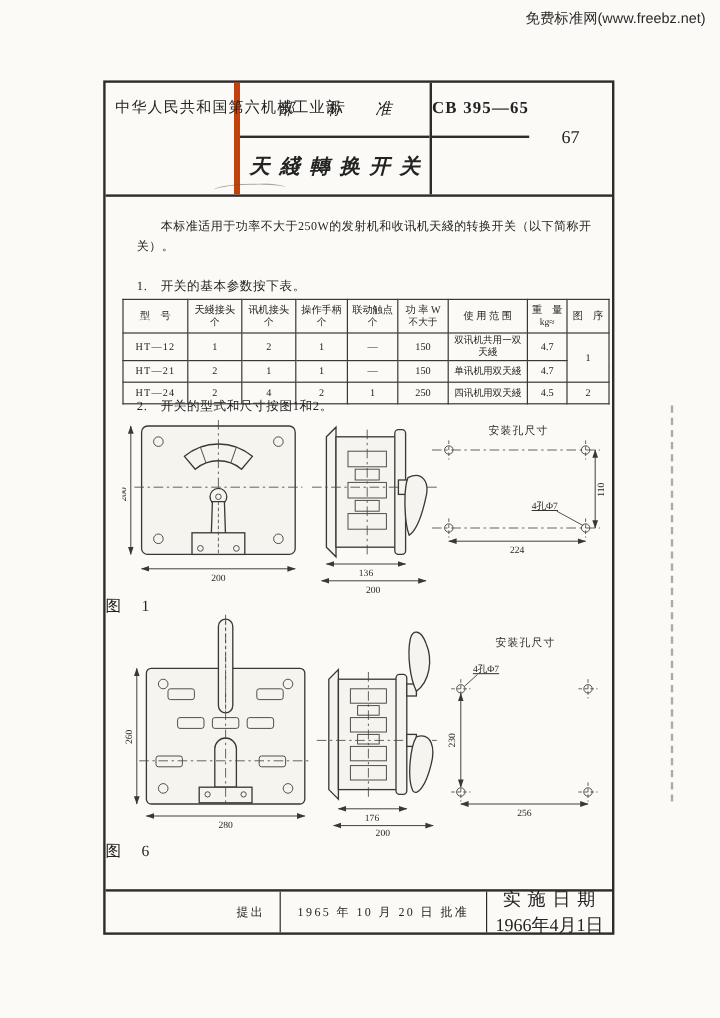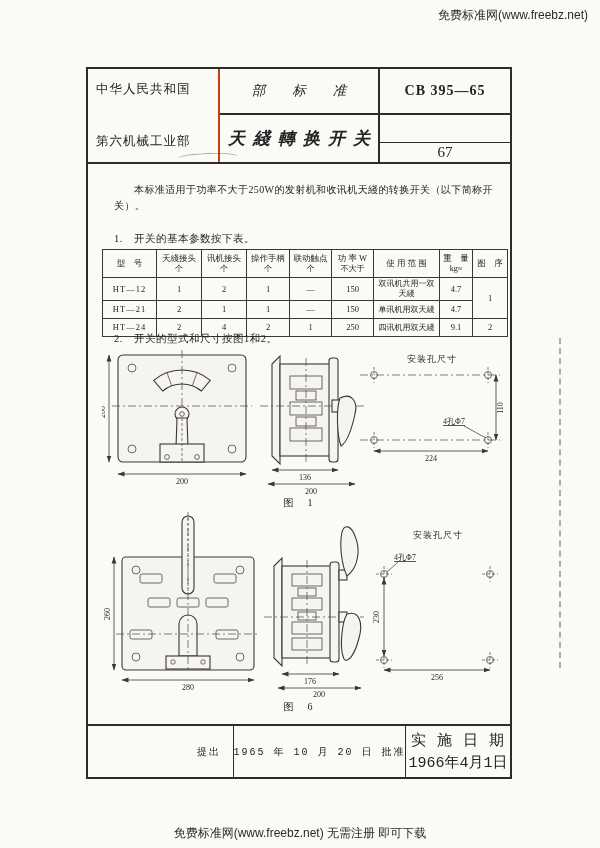--- a/index.html
+++ b/index.html
@@ -4,59 +4,59 @@
 <style>
   html,body{margin:0;padding:0;}
   .page{position:relative;width:600px;height:848px;background:#fbfaf7;overflow:hidden;
         font-family:"Liberation Serif","DejaVu Serif",serif;color:#232323;}
   .wm{position:absolute;font-family:"Liberation Sans","DejaVu Sans",sans-serif;font-size:12px;color:#2a2a2a;}
   .wm-top{top:7px;right:12px;margin-left:41px;}
   .wm-bottom{bottom:6px;left:0;width:100%;text-align:center;}
   .doc{position:absolute;left:86px;top:67px;width:426px;height:712px;border:2px solid #2e2c2a;box-sizing:border-box;background:#fbfaf6;}
   
   .hdr{display:flex;height:95px;border-bottom:2px solid #2e2c2a;box-sizing:border-box;}
-  .h-left{width:132px;border-right:2px solid #c2410c;box-sizing:border-box;display:flex;flex-direction:column;justify-content:space-between;padding:12px 6px 12px 8px;font-size:12.5px;letter-spacing:1px;white-space:nowrap;}
+  .h-left{width:112px;border-right:5px solid #c2410c;box-sizing:border-box;display:flex;justify-content:space-between;padding:12px 6px 12px 8px;font-size:12.5px;letter-spacing:1px;white-space:nowrap;}
   .h-mid{width:160px;border-right:2px solid #2e2c2a;box-sizing:border-box;display:flex;flex-direction:column;font-style:italic;}
   .h-mid-top{height:46px;border-bottom:2px solid #2e2c2a;box-sizing:border-box;display:flex;align-items:center;justify-content:center;font-size:13.5px;white-space:pre;}
   .h-mid-title{flex:1;display:flex;align-items:center;justify-content:center;font-weight:bold;font-size:17px;letter-spacing:8px;text-indent:8px;white-space:nowrap;}
-  .h-right{flex:1;display:flex;flex-direction:column;}
+  .h-right{flex:1;display:flex;flex-direction:row;}
   .h-right-no{height:46px;border-bottom:2px solid #2e2c2a;box-sizing:border-box;display:flex;align-items:center;justify-content:center;font-weight:bold;font-size:14px;letter-spacing:1px;}
   .h-right-empty{height:28px;border-bottom:1.5px solid #2e2c2a;box-sizing:border-box;}
   .h-right-page{flex:1;display:flex;align-items:center;justify-content:center;font-size:15px;}
   
   .doc-body{position:absolute;top:97px;left:0;right:0;bottom:55px;}
   .intro{position:absolute;top:16px;left:26px;right:12px;font-size:10px;line-height:1.55;text-indent:2em;letter-spacing:.4px;}
   .sec-head{position:absolute;top:44px;left:0;width:100%;text-align:center;font-weight:bold;font-size:11.5px;letter-spacing:2px;}
   .item1{position:absolute;top:66px;left:26px;font-size:10.5px;letter-spacing:.5px;}
   .item2{position:absolute;top:166px;left:26px;font-size:10.5px;letter-spacing:.5px;}
   table.params{position:absolute;top:83px;left:14px;border-collapse:collapse;table-layout:fixed;width:405px;font-size:8.5px;border:1.5px solid #2e2c2a;}
   table.params th,table.params td{border:1.2px solid #3a3836;text-align:center;padding:1px 1px;font-weight:normal;line-height:1.25;overflow:hidden;}
   table.params th{height:25px;}
   table.params td{height:15px;}
   .hdr2{display:block;font-size:8px;}
   .modelcell{letter-spacing:1px;margin-left:16px;}
   .usagecell{font-size:8px;line-height:1.15;}
   .figwrap{position:absolute;left:14px;}
   .fig1{top:184px;}
   .fig2{top:346px;}
-  .figcap{position:absolute;left:0;width:100%;text-align:center;font-size:10px;white-space:pre;letter-spacing:2px;}
+  .figcap{position:absolute;left:0;width:100%;font-size:13px;white-space:pre;letter-spacing:2px;}
   .cap1{top:330px;}
   .cap2{top:534px;}
   svg{display:block;}
   svg text{font-family:"Liberation Serif","DejaVu Serif",serif;fill:#2b2a28;}
   .dimtxt{font-size:8px;}
   .lbltxt{font-size:9px;letter-spacing:1px;}
   .ln{stroke:#3a3836;fill:none;stroke-width:1.1;}
   .lnthin{stroke:#4a4844;fill:none;stroke-width:.8;}
   .dd{stroke:#4a4844;fill:none;stroke-width:.7;stroke-dasharray:8 3 2 3;}
   .dsh{stroke:#4a4844;fill:none;stroke-width:.7;stroke-dasharray:3 2;}
   .dim{stroke:#3a3836;fill:none;stroke-width:.8;}
   .part{fill:#f6f4ee;stroke:#3a3836;stroke-width:1.1;}
   
-  .ftr{position:absolute;bottom:0;left:0;right:0;height:53px;border-top:2px solid #2e2c2a;box-sizing:border-box;display:flex;font-size:10px;font-family:Liberation Mono, monospace;}
+  .ftr{position:absolute;bottom:0;left:0;right:0;height:36px;border-top:2px solid #2e2c2a;box-sizing:border-box;display:flex;font-size:10px;}
   .f-left{width:146px;border-right:1.5px solid #2e2c2a;box-sizing:border-box;display:flex;align-items:center;justify-content:flex-end;padding-right:12px;letter-spacing:2px;}
   .f-mid{width:172px;border-right:1.5px solid #2e2c2a;box-sizing:border-box;display:flex;align-items:center;justify-content:center;letter-spacing:2px;white-space:pre;}
   .f-right{flex:1;display:flex;flex-direction:column;align-items:center;justify-content:center;gap:3px;font-size:15px;}
   .f-right .l1{white-space:pre;letter-spacing:1px;}
   .artifact{position:absolute;left:559px;top:338px;height:330px;width:0;border-left:2px dashed #6b6b68;opacity:.55;}
   .smudge{position:absolute;left:178px;top:153px;width:60px;height:8px;border-top:1.5px solid #55524d;border-radius:50%;opacity:.5;transform:rotate(-2deg);}
 </style>
 </head>
 <body>
 
@@ -135,21 +135,21 @@
             <td>4.7</td>
           </tr>
           <tr>
             <td class="modelcell">HT—24</td>
             <td>2</td>
             <td>4</td>
             <td>2</td>
             <td>1</td>
             <td>250</td>
             <td class="usagecell">四讯机用双天綫</td>
-            <td>9.1</td>
+            <td>4.5</td>
             <td>2</td>
           </tr>
         </tbody>
       </table>
 
       <div class="item2">2.　开关的型式和尺寸按图1和2。</div>
 
       <div class="figwrap fig1">
         <svg width="405" height="148" viewBox="0 0 405 148">
           <defs>
@@ -301,14 +301,13 @@
       <div class="f-right">
         <div class="l1">实 施 日 期</div>
         <div>1966年4月1日</div>
       </div>
     </div>
   </div>
 
   <div class="artifact"></div>
   <div class="smudge"></div>
 
-  <div class="wm wm-bottom">免费标准网(www.freebz.net) 无需注册 即可下载</div>
 </div>
 
 </body></html>

